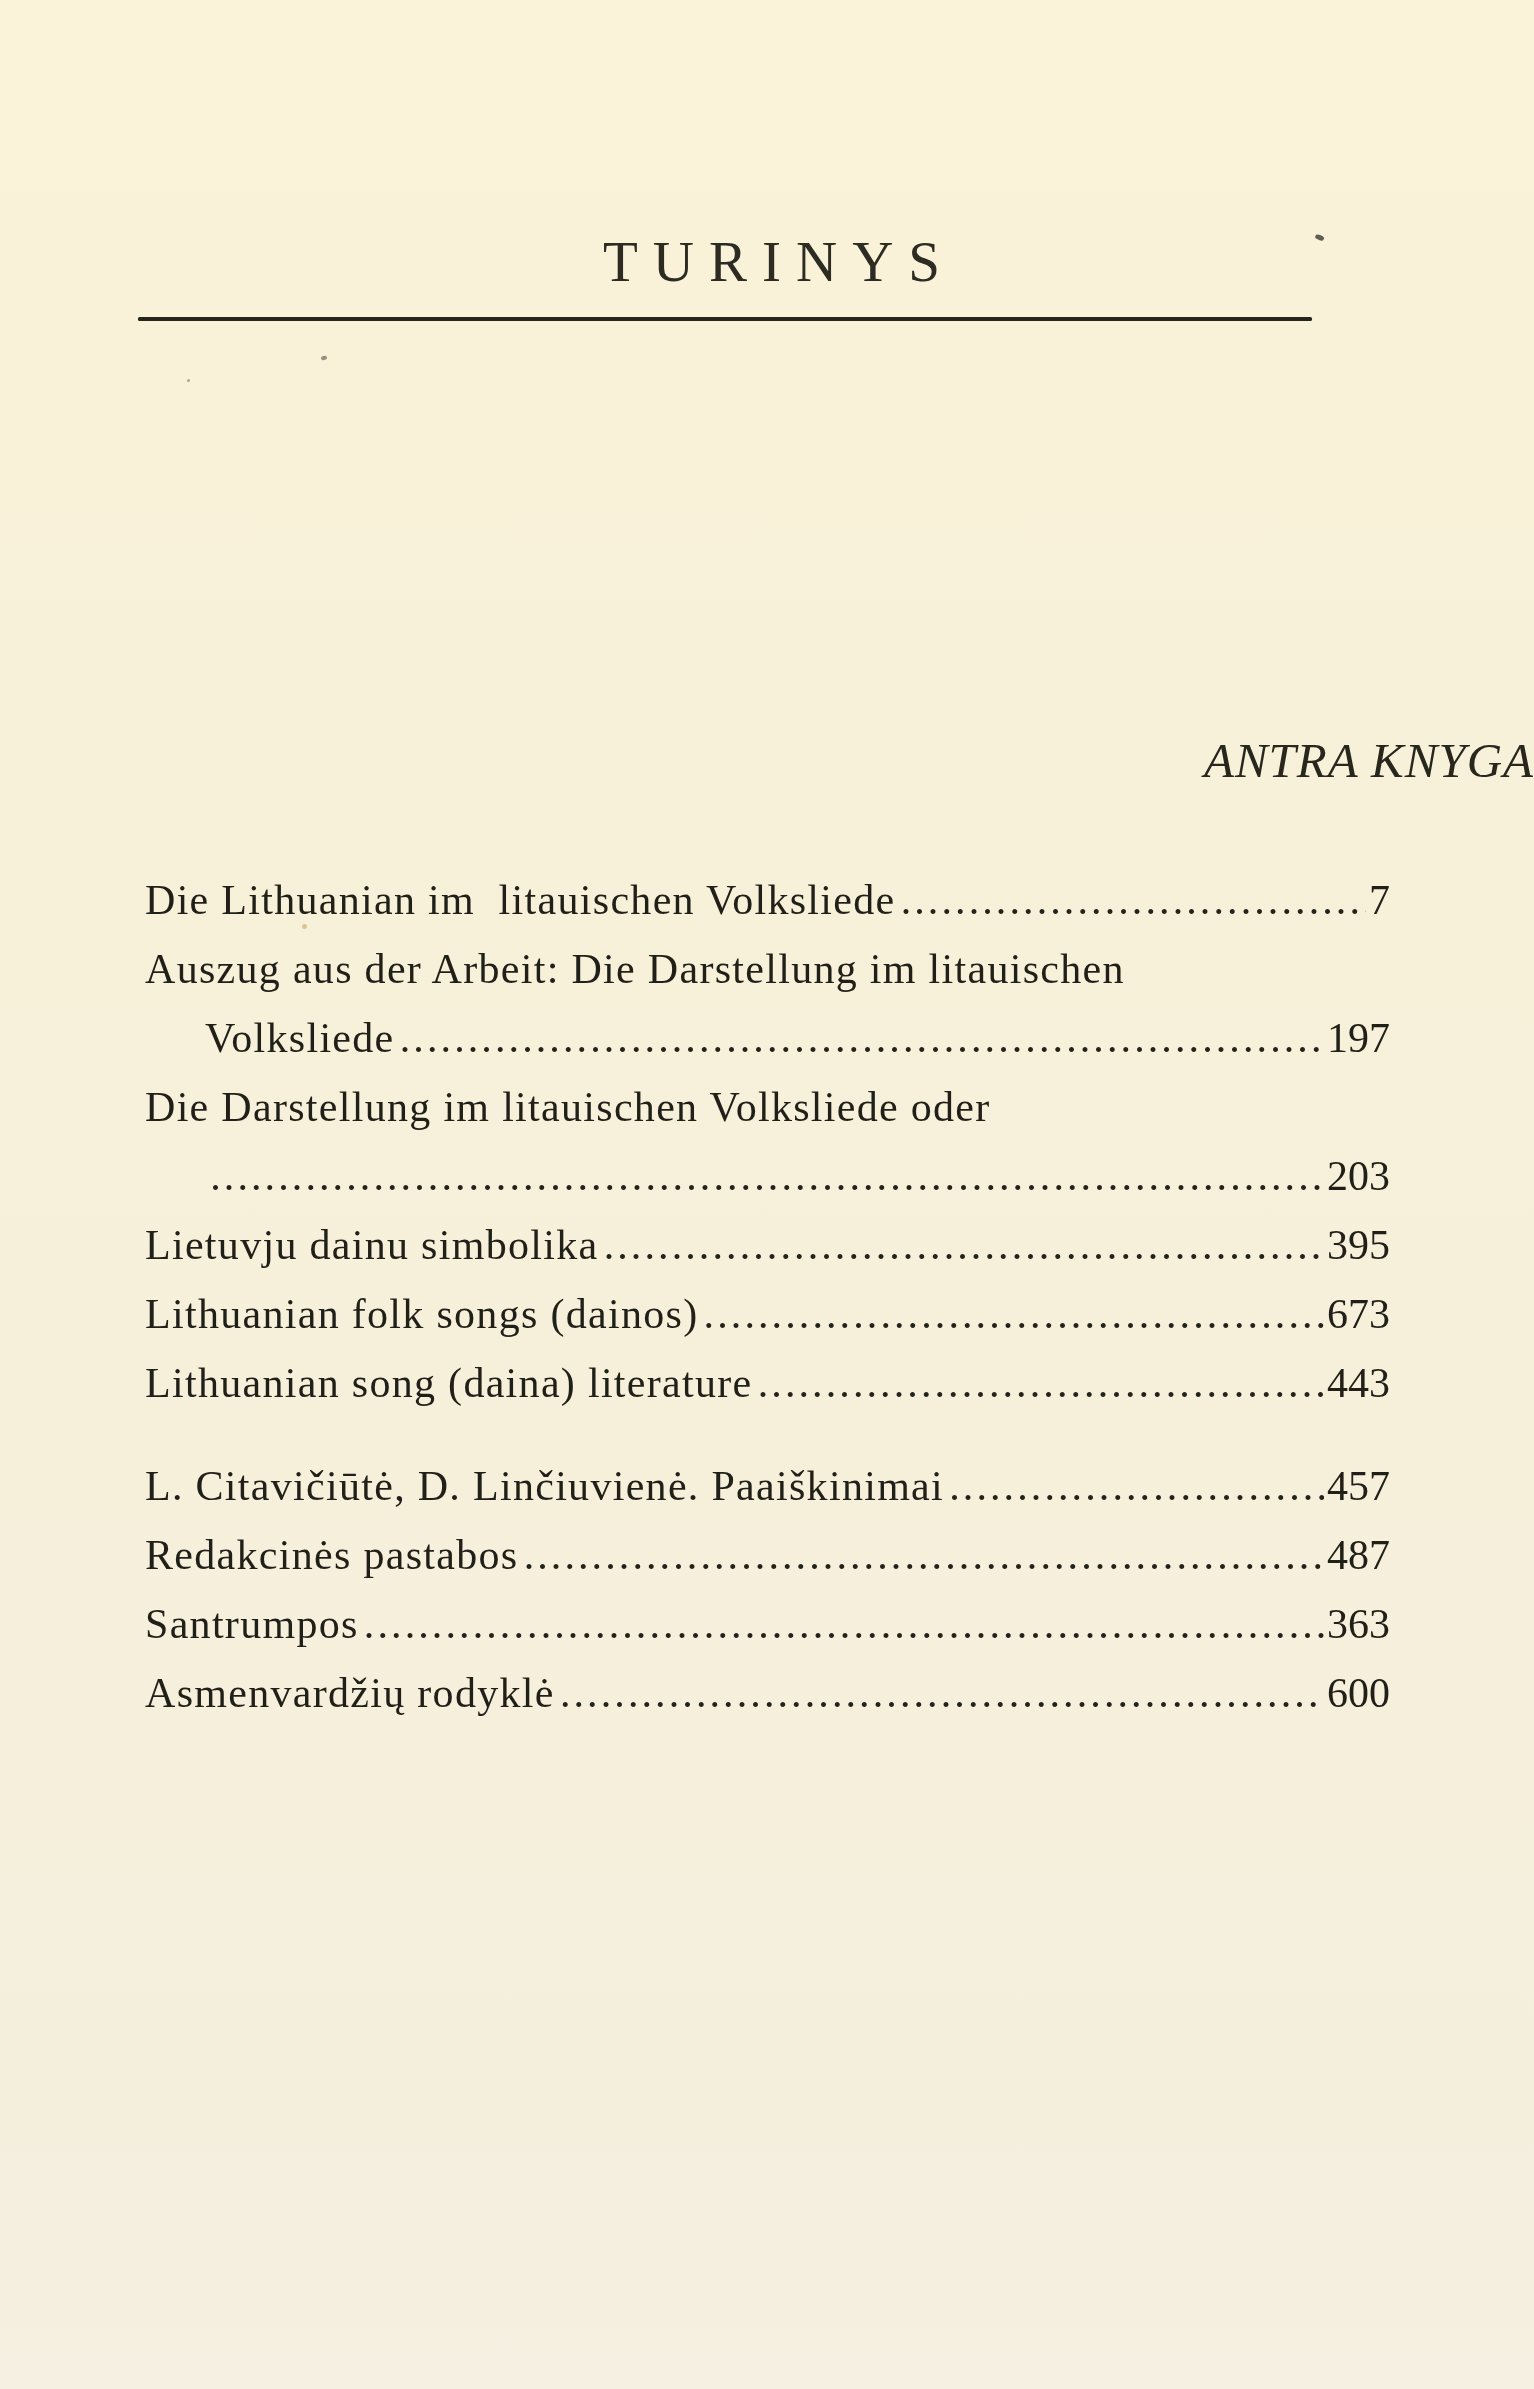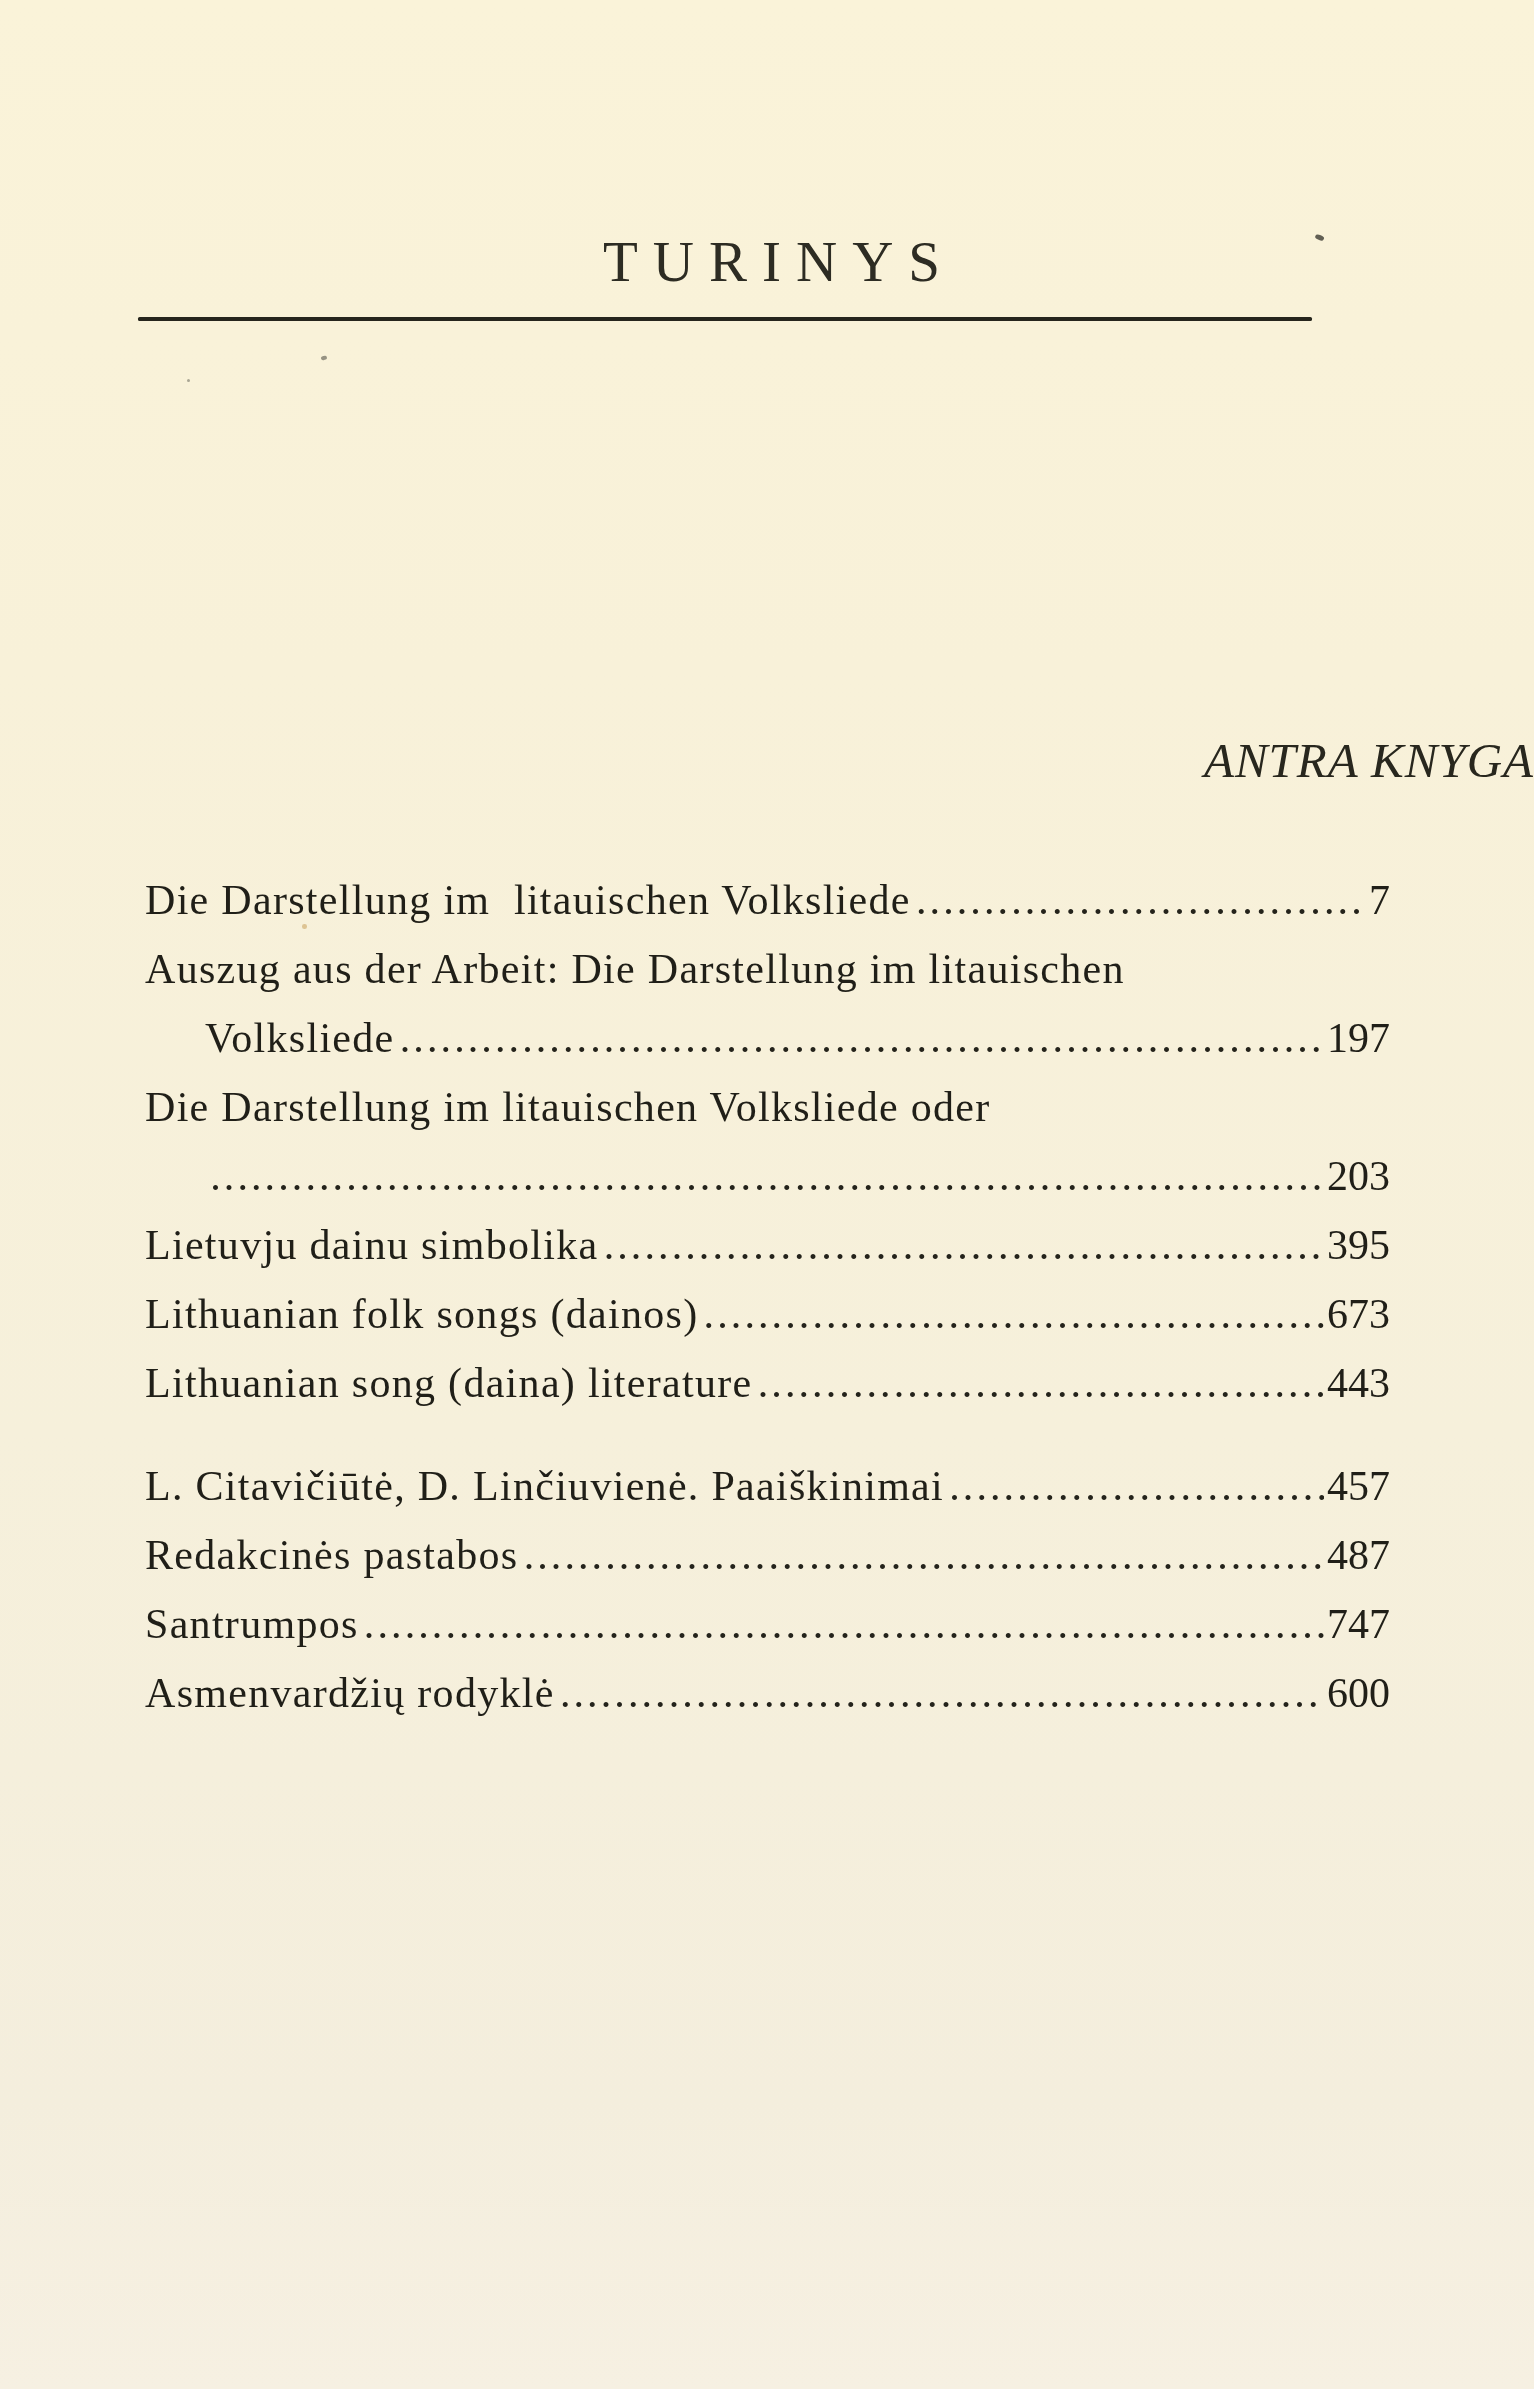--- a/index.html
+++ b/index.html
@@ -53,21 +53,21 @@
 
 <div class="page">
 
   <div class="title">TURINYS</div>
   <div class="rule"></div>
 
   <div class="heading">ANTRA KNYGA</div>
 
   <ul class="toc">
     <li>
-      <span class="t">Die Darstellung im  litauischen Volksliede</span>
+      <span class="t">Die Lithuanian im  litauischen Volksliede</span>
       <span class="leader"></span>
       <span class="page-num">7</span>
     </li>
     <li class="no-page">
       <span class="t">Auszug aus der Arbeit: Die Darstellung im litauischen</span>
       <span class="leader"></span>
 
     </li>
     <li class="indent">
       <span class="t">Volksliede</span>
@@ -104,21 +104,21 @@
       <span class="page-num">457</span>
     </li>
     <li>
       <span class="t">Redakcinės pastabos</span>
       <span class="leader"></span>
       <span class="page-num">487</span>
     </li>
     <li>
       <span class="t">Santrumpos</span>
       <span class="leader"></span>
-      <span class="page-num">747</span>
+      <span class="page-num">363</span>
     </li>
     <li>
       <span class="t">Asmenvardžių rodyklė</span>
       <span class="leader"></span>
       <span class="page-num">600</span>
     </li>
   </ul>
 
   <div class="speck s1"></div>
   <div class="speck s2"></div>

